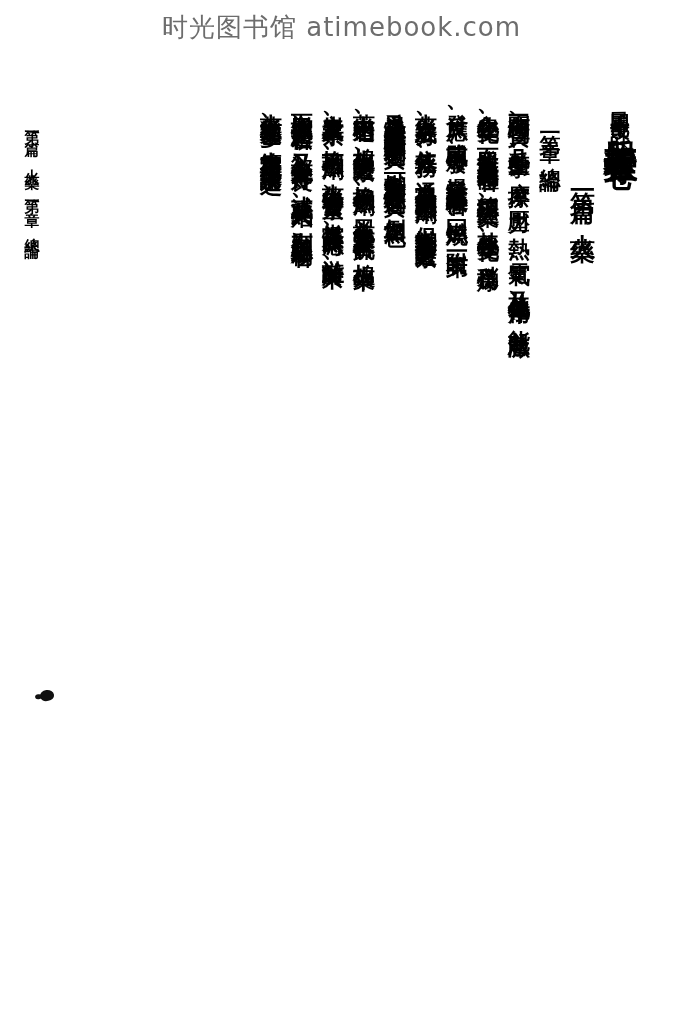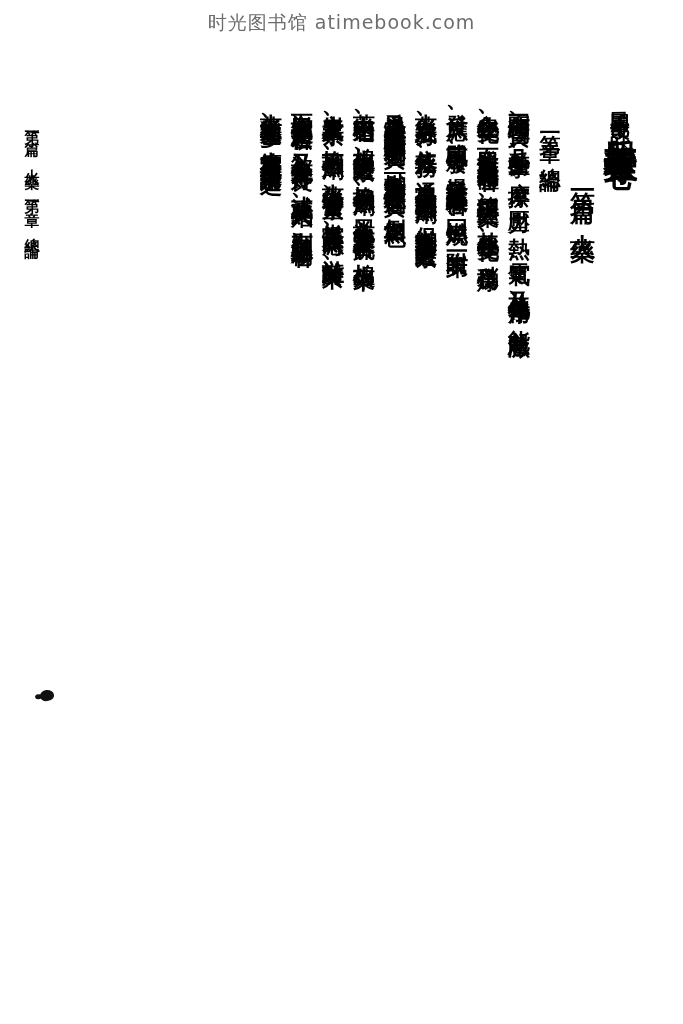--- a/index.html
+++ b/index.html
@@ -17,21 +17,21 @@
   }
 
   
   #watermark {
     position: absolute;
     top: 10px;
     left: 0;
     width: 683px;
     text-align: center;
     font-family: "DejaVu Sans", "Liberation Sans", sans-serif;
-    font-size: 19px;
+    font-size: 26px;
     letter-spacing: 1px;
     color: #6d6d6d;
     white-space: nowrap;
   }
 
   
   #page {
     position: absolute;
     top: 96px;
     left: 48px;

